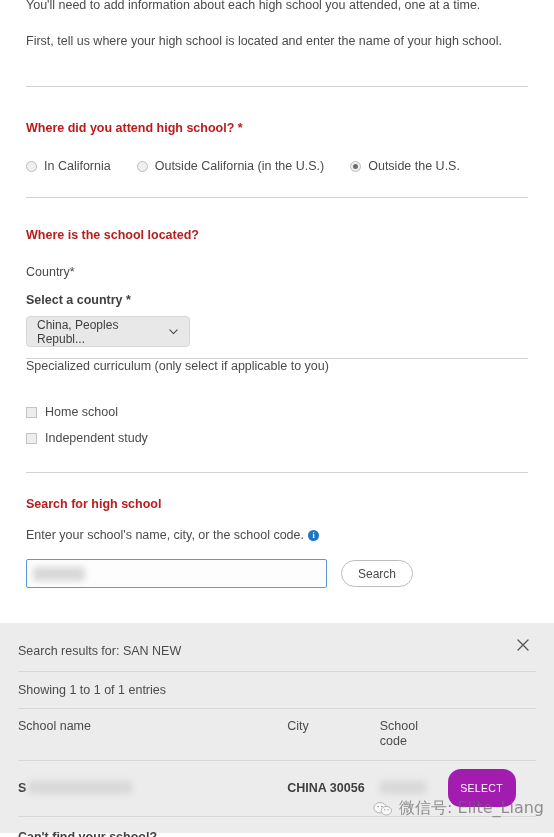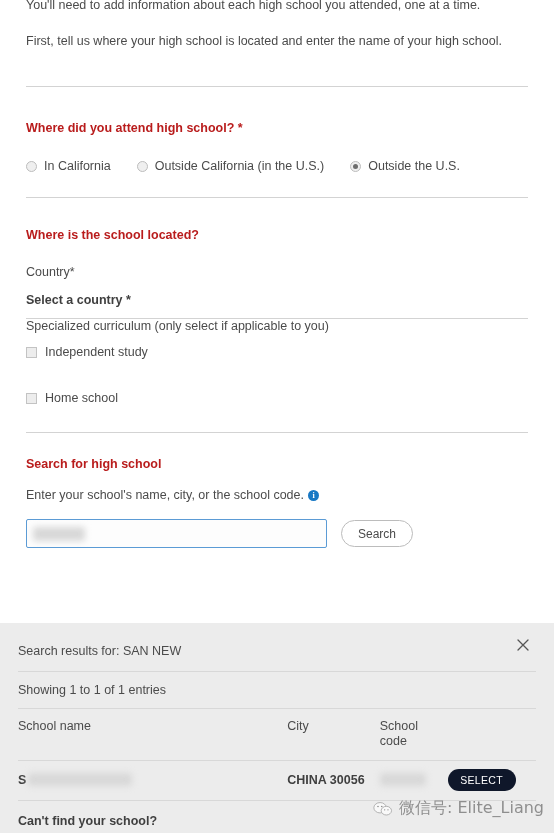--- a/index.html
+++ b/index.html
@@ -266,26 +266,26 @@
     margin-left: 2px;
   }
   .redact.cell-code {
     position: relative;
     display: inline-block;
     width: 46px;
     height: 13px;
     vertical-align: -2px;
   }
   .select-btn {
-    background: #0f172a;
+    background: #a21caf;
     color: #ffffff;
     border: none;
     border-radius: 13px;
     width: 68px;
-    height: 22px;
+    height: 38px;
     font-size: 10.5px;
     letter-spacing: 0.3px;
     font-family: "Liberation Sans", sans-serif;
     cursor: pointer;
     padding: 0;
   }
   .cant-find {
     font-size: 12.5px;
     font-weight: bold;
     color: #3f3f3f;
@@ -350,36 +350,44 @@
 
   <div class="rule-wrap" style="margin-top:24px;">
     <hr class="rule">
   </div>
 
   <div class="content" style="margin-top:30px;">
     <div class="sec-heading">Where is the school located?</div>
     <div class="sub-label" style="margin-top:23px;">Country*</div>
     <div class="sub-label-bold" style="margin-top:14px;">Select a country *</div>
 
+    <div class="select-box" style="margin-top:9px;">
+      <span>China, Peoples Republ...</span>
+      <span class="chev">
+        <svg viewBox="0 0 12 12" width="11" height="11">
+            <path d="M2 4.3 L6 8.3 L10 4.3" fill="none" stroke="#4a4a4a" stroke-width="1.2" stroke-linecap="round" stroke-linejoin="round"></path>
+          </svg>
+      </span>
+    </div>
   </div>
 
   <div class="rule-wrap" style="margin-top:11px;">
     <hr class="rule">
   </div>
 
   <div class="content" style="">
     <div class="sub-label">Specialized curriculum (only select if applicable to you)</div>
 
+    <label class="check-item" style="margin-top:32px;">
+      <span class="check-box"></span>
+      <span>Home school</span>
+    </label>
     <label class="check-item" style="margin-top:12px;">
       <span class="check-box"></span>
       <span>Independent study</span>
-    </label>
-    <label class="check-item" style="margin-top:32px;">
-      <span class="check-box"></span>
-      <span>Home school</span>
     </label>
   </div>
 
   <div class="rule-wrap" style="margin-top:27px;">
     <hr class="rule">
   </div>
 
   <div class="content" style="margin-top:24px;">
     <div class="sec-heading">Search for high school</div>
     <div class="sub-label" style="margin-top:17px;">

